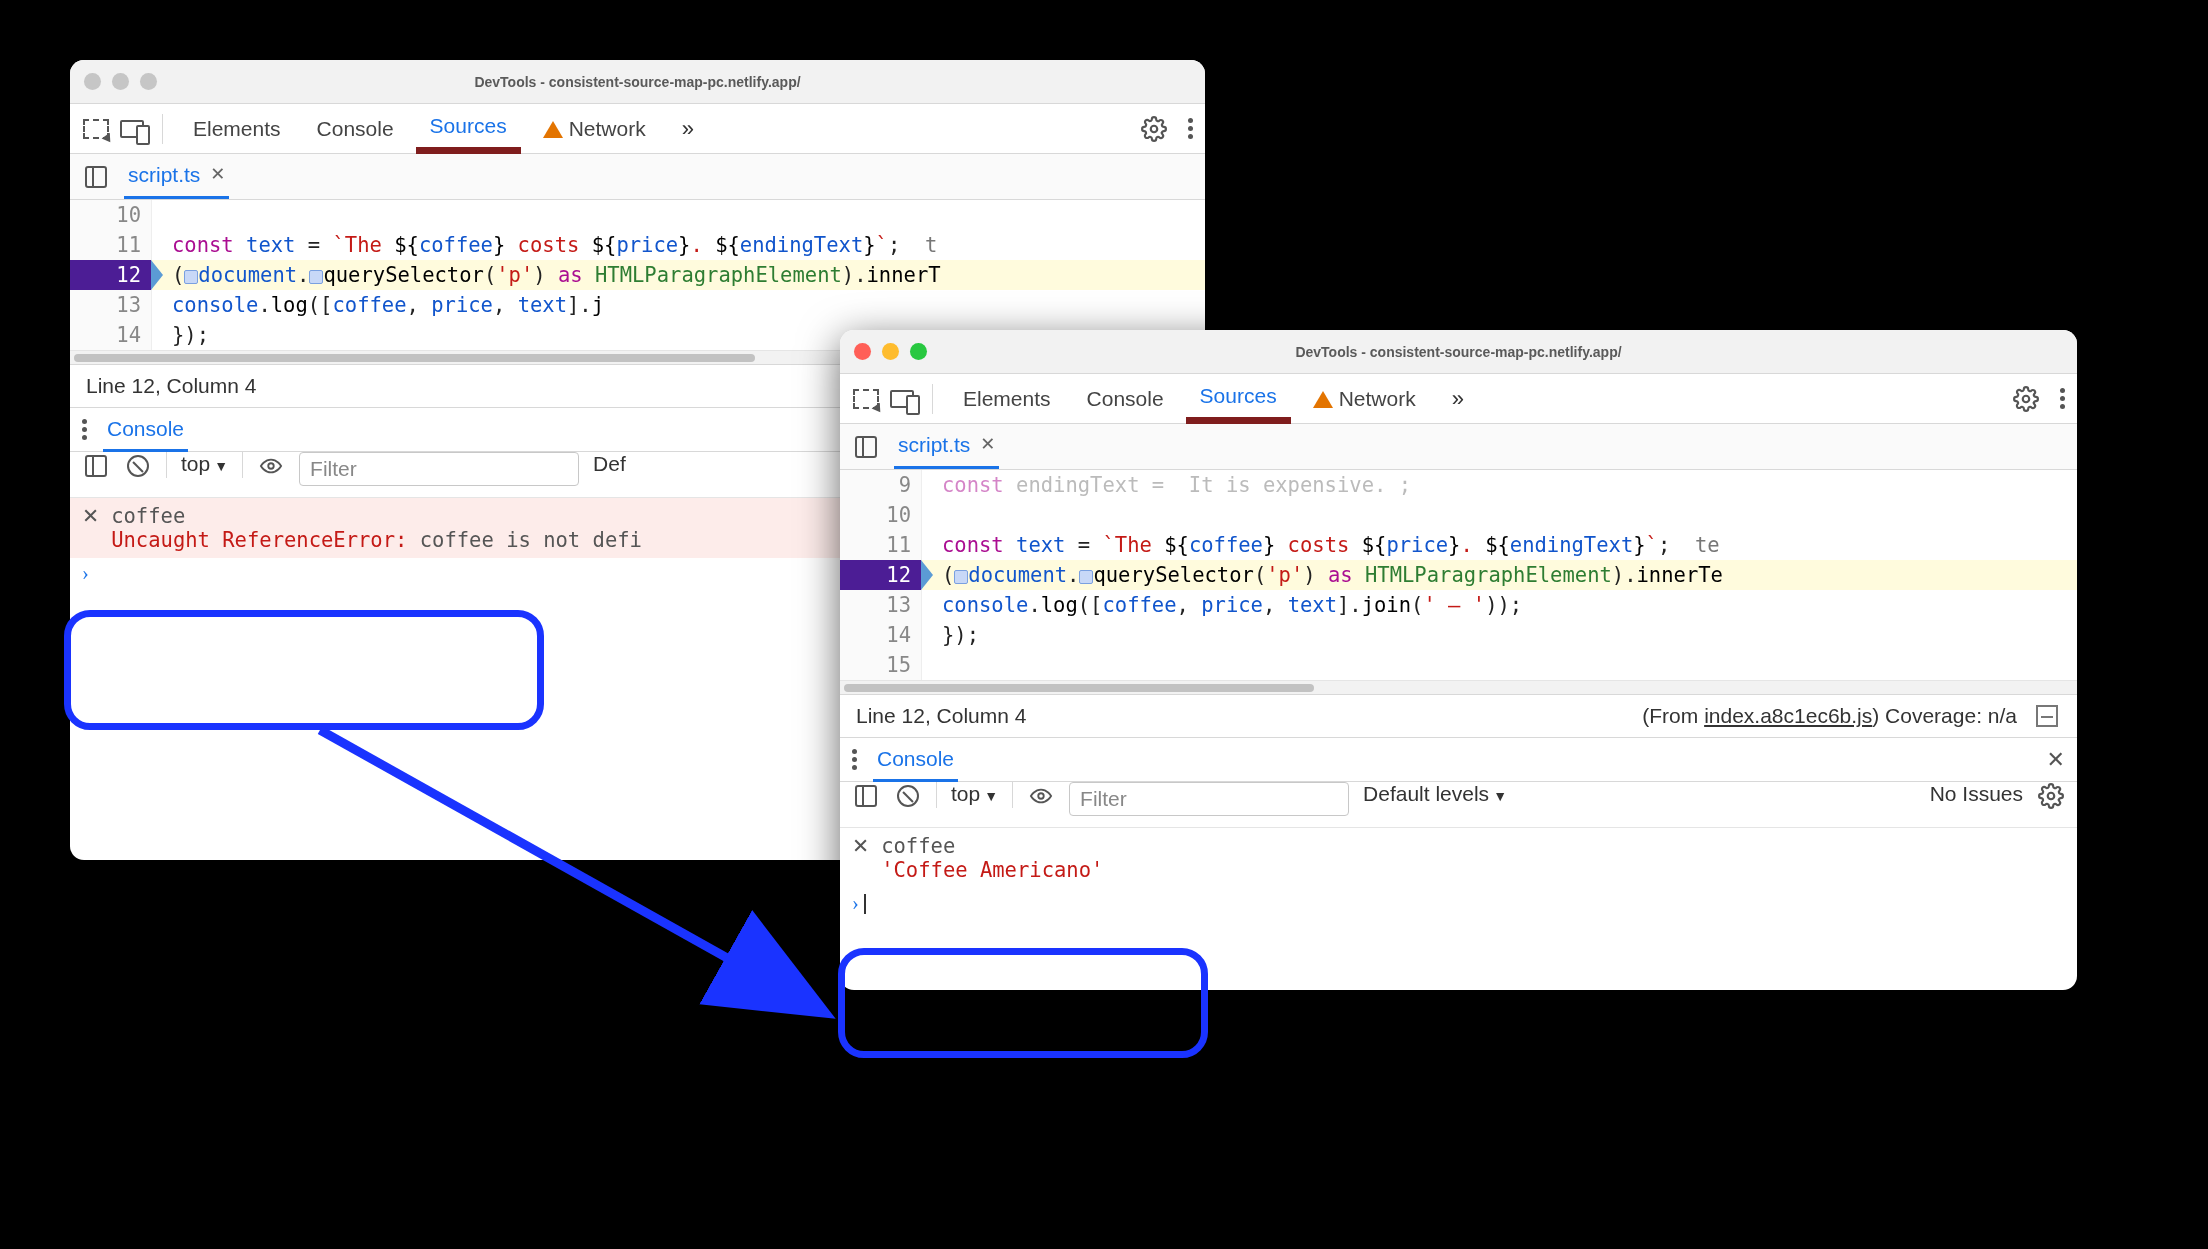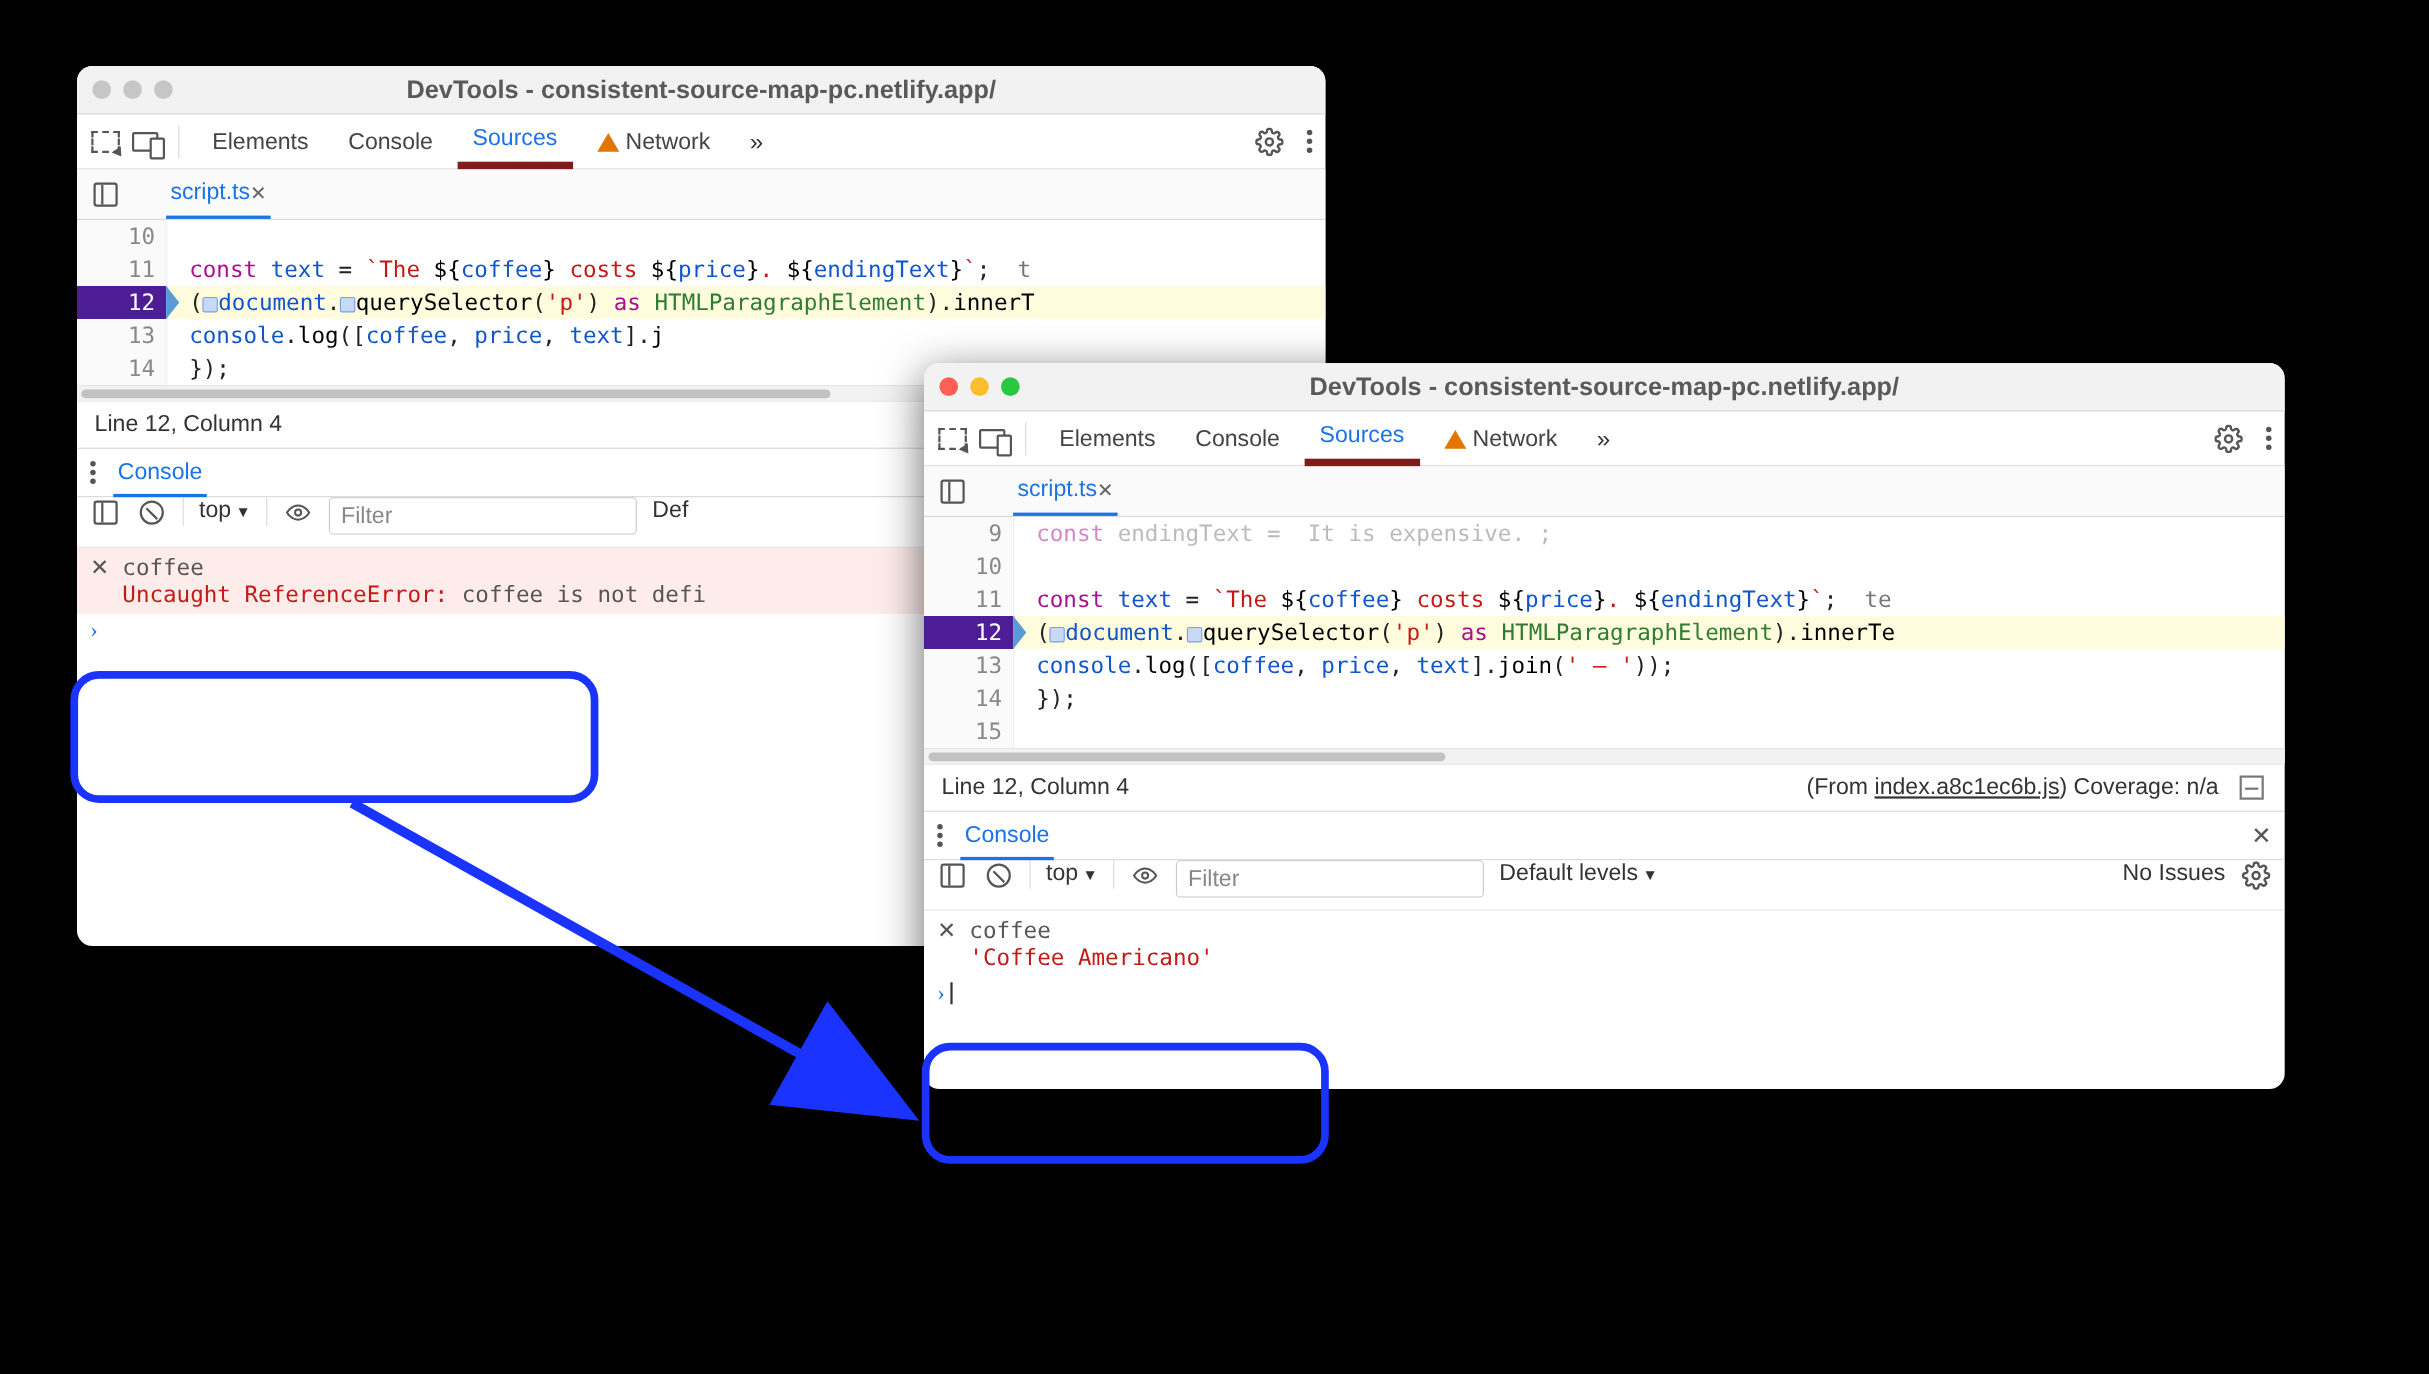--- a/index.html
+++ b/index.html
@@ -37,21 +37,21 @@
   .traffic { display: flex; gap: 11px; }
   .tl { width: 17px; height: 17px; border-radius: 50%; }
   .tl-close-grey  { background: #c6c6c6; }
   .tl-min-grey    { background: #c6c6c6; }
   .tl-max-grey    { background: #c6c6c6; }
   .tl-close { background: #ff5f57; }
   .tl-min   { background: #febc2e; }
   .tl-max   { background: #28c840; }
   .titlebar .title {
     position: absolute; left: 0; right: 0;
-    text-align: center; font-size: 23px; color: #5a5a5a; font-weight: 600;
+    text-align: center; font-size: 14px; color: #5a5a5a; font-weight: 600;
     pointer-events: none;
   }
 
   
   .tabs {
     display: flex; align-items: center;
     height: 50px;
     border-bottom: 1px solid #d8d8d8;
     padding: 0 12px;
     gap: 8px;
@@ -81,25 +81,24 @@
   
   .file-tabs {
     display: flex; align-items: center;
     height: 46px;
     border-bottom: 1px solid #d8d8d8;
     padding: 0 12px;
     gap: 14px;
     background: #fafafa;
   }
   .file-tab {
-    display: flex; align-items: flex-end; gap: 0;
+    display: flex; align-items: flex-start; gap: 10px;
     padding: 8px 4px 9px;
     color: #1a73e8;
     border-bottom: 3px solid #1a73e8;
-    margin-left: 27px;
   }
   .file-close { color: #666; font-size: 18px; }
 
   
   .code-area { position: relative; background:#fff; }
   .code-line {
     display: flex;
     font-family: Menlo, Consolas, monospace;
     font-size: 20.5px;
     line-height: 30px;

